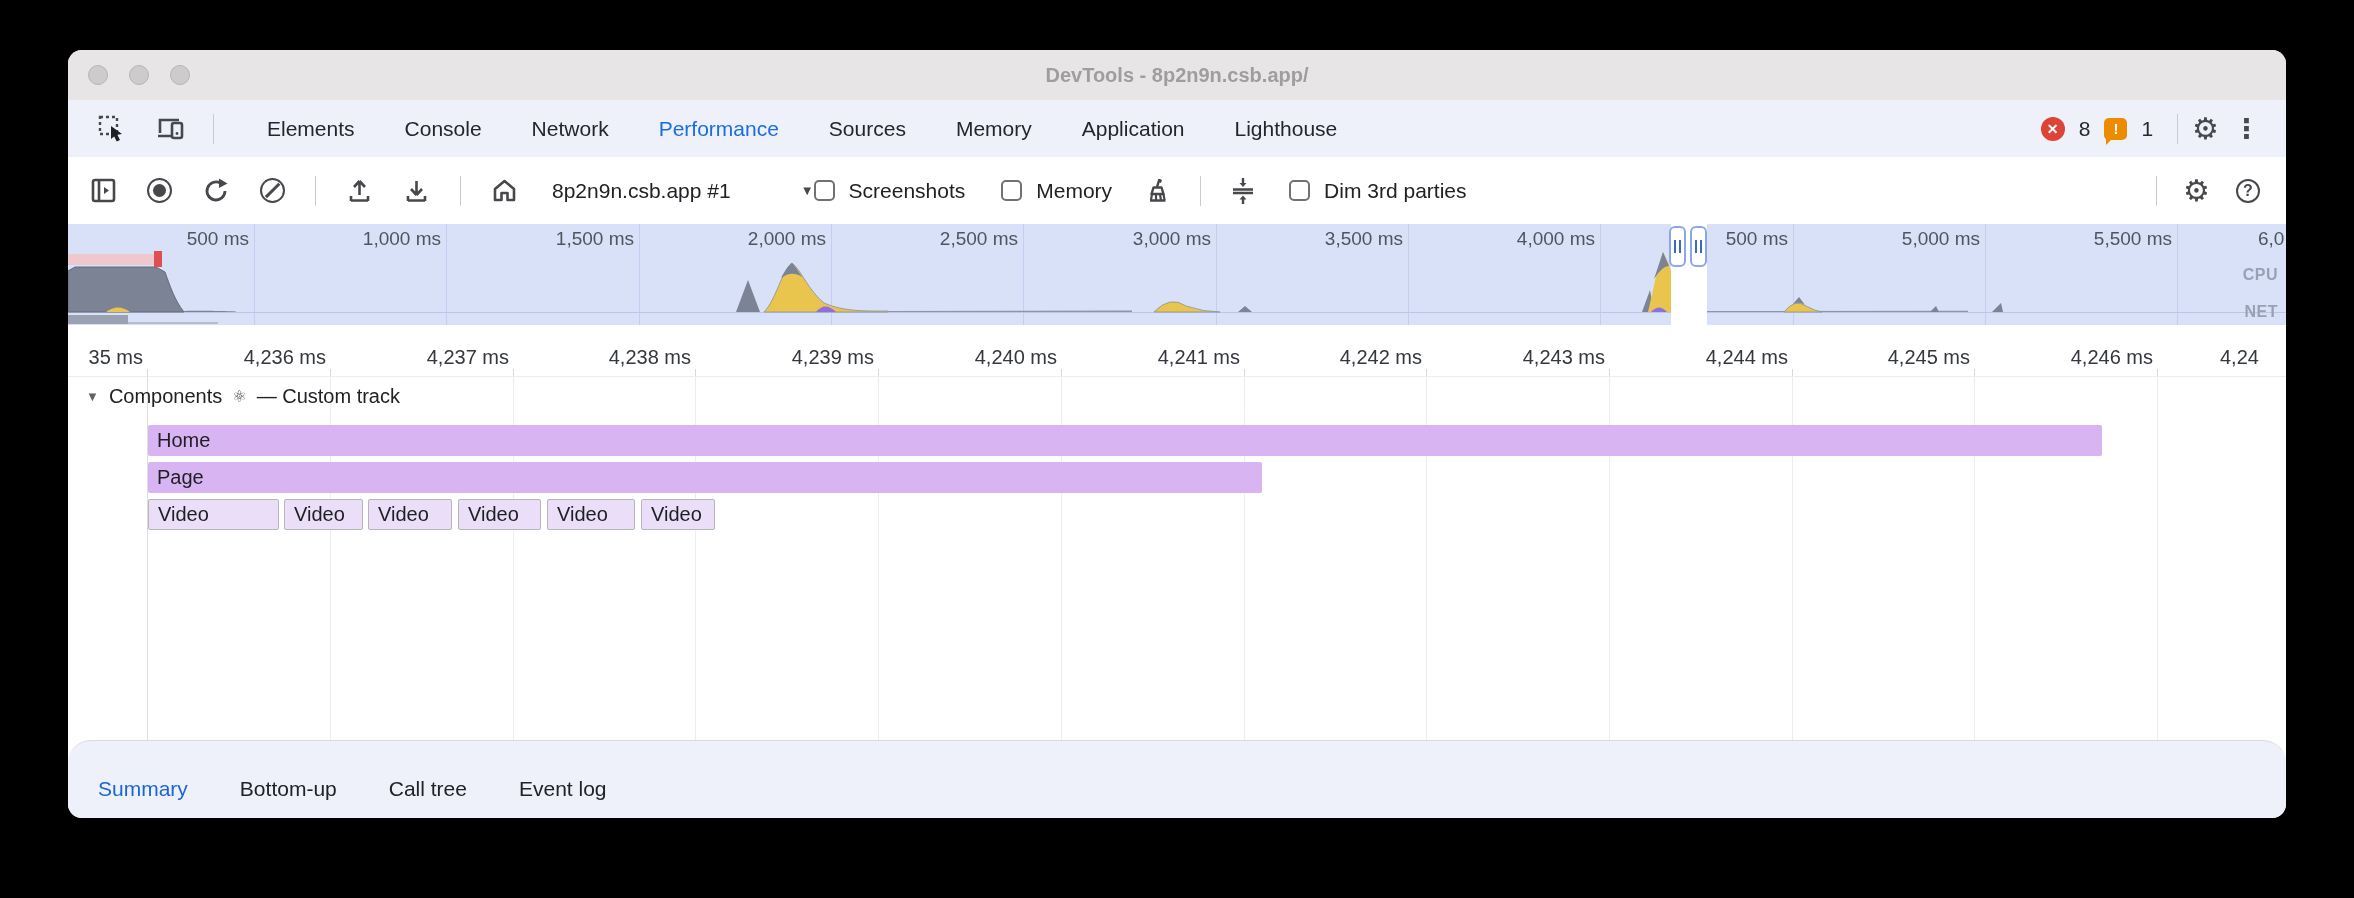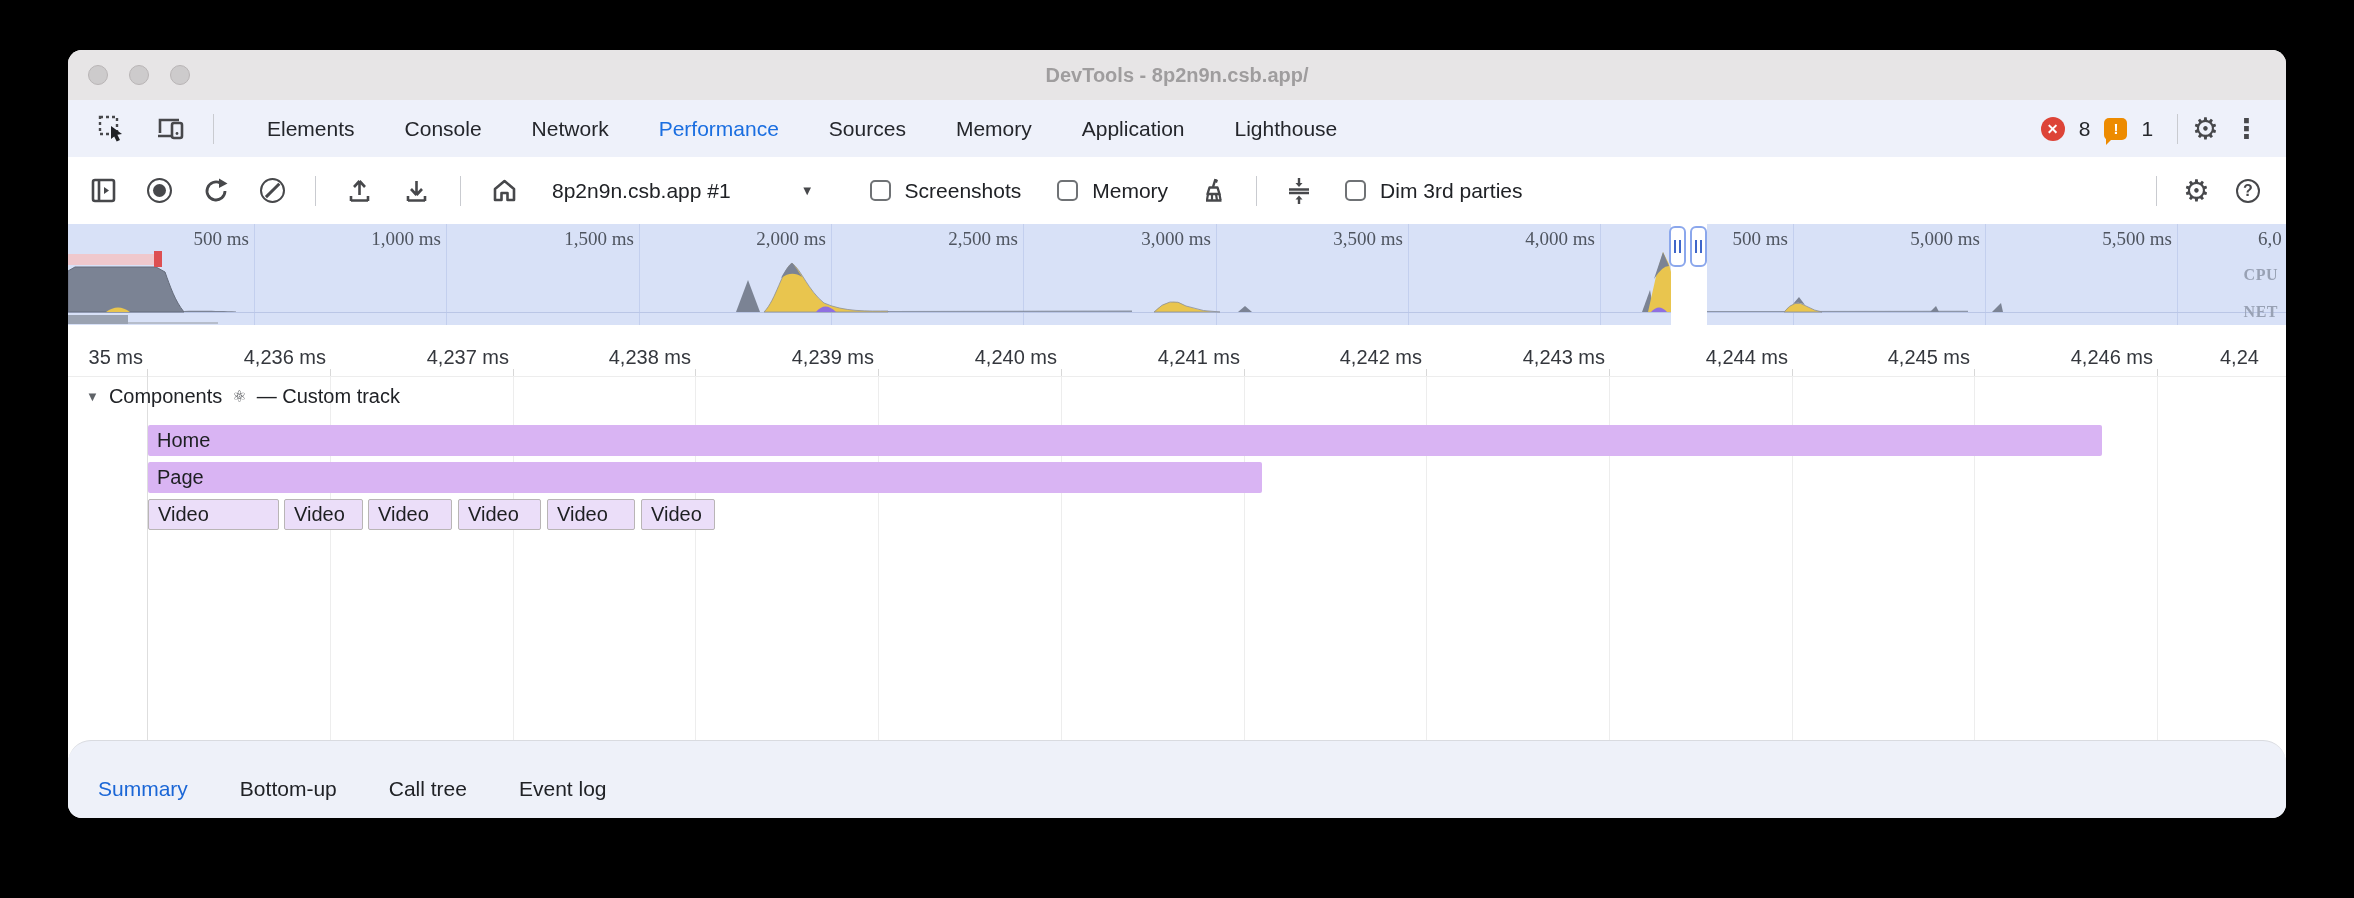--- a/index.html
+++ b/index.html
@@ -53,21 +53,21 @@
   .block-circle::after{content:'';position:absolute;left:1px;top:9px;width:19px;height:2.6px;
     background:#47484b;transform:rotate(-45deg);}
   .target-select{display:flex;align-items:center;gap:70px;margin-left:34px;font-size:21px;color:#202226;}
   .caret{font-size:13px;color:#47484b;}
   .chk{display:flex;align-items:center;gap:14px;font-size:21px;color:#202226;}
   .chk .box{width:21px;height:21px;border:2px solid #6f7275;border-radius:5px;background:#fff;box-sizing:border-box;}
   .toolbar .vdiv{margin-left:30px;}
   .toolbar-right{margin-left:auto;display:flex;align-items:center;gap:26px;padding-right:26px;}
 
   
-  .overview{top:174px;height:101px;background:#d8e1f7;border-bottom:1px solid #cdd6ec;font-family:Liberation Serif, serif;}
+  .overview{top:174px;height:101px;background:#d8e1f7;border-bottom:1px solid #cdd6ec;}
   .otick{position:absolute;top:0;bottom:0;width:0;}
   .otick::before{content:'';position:absolute;left:0;top:0;width:1px;height:101px;background:#c3cfee;z-index:0;}
   .otick span{position:absolute;right:5px;top:4px;white-space:nowrap;font-size:19px;color:#4f5560;z-index:4;}
   .otick.oleft span{left:4px;right:auto;}
   .otick.no-line::before{display:none;}
   .cpu-chart{position:absolute;left:0;top:0;z-index:1;}
   .ovv-label{position:absolute;right:8px;font-size:16px;font-weight:700;color:#98a1b4;z-index:4;letter-spacing:.5px;}
   .ovv-label.cpu{top:42px;}
   .ovv-label.net{top:79px;}
   .sel-band{position:absolute;left:1603px;top:0;width:36px;height:101px;background:#fff;z-index:5;}
@@ -200,21 +200,21 @@
     <div class="vdiv" style="margin-left:30px;"></div>
     <span class="tool">
       <svg class="ic" width="27" height="27" viewBox="0 0 27 27">
         <path d="M4,12 L13.5,4 L23,12 L23,23 L16.5,23 L16.5,16 L10.5,16 L10.5,23 L4,23 Z" fill="none" stroke="#47484b" stroke-width="2.6" stroke-linejoin="round"></path>
       </svg>
     </span>
     <div class="target-select">
       <span>8p2n9n.csb.app #1</span>
       <span class="caret">▼</span>
     </div>
-    <label class="chk" style="margin-left:56px;">
+    <label class="chk" style="">
       <span class="box"></span>
       <span>Screenshots</span>
     </label>
     <label class="chk" style="margin-left:36px;">
       <span class="box"></span>
       <span>Memory</span>
     </label>
     <span class="tool" style="margin-left:32px;">
       <svg class="ic" width="28" height="29" viewBox="0 0 28 29">
         <path d="M15.5,3 L13,11" stroke="#47484b" stroke-width="2.4" fill="none"></path>

